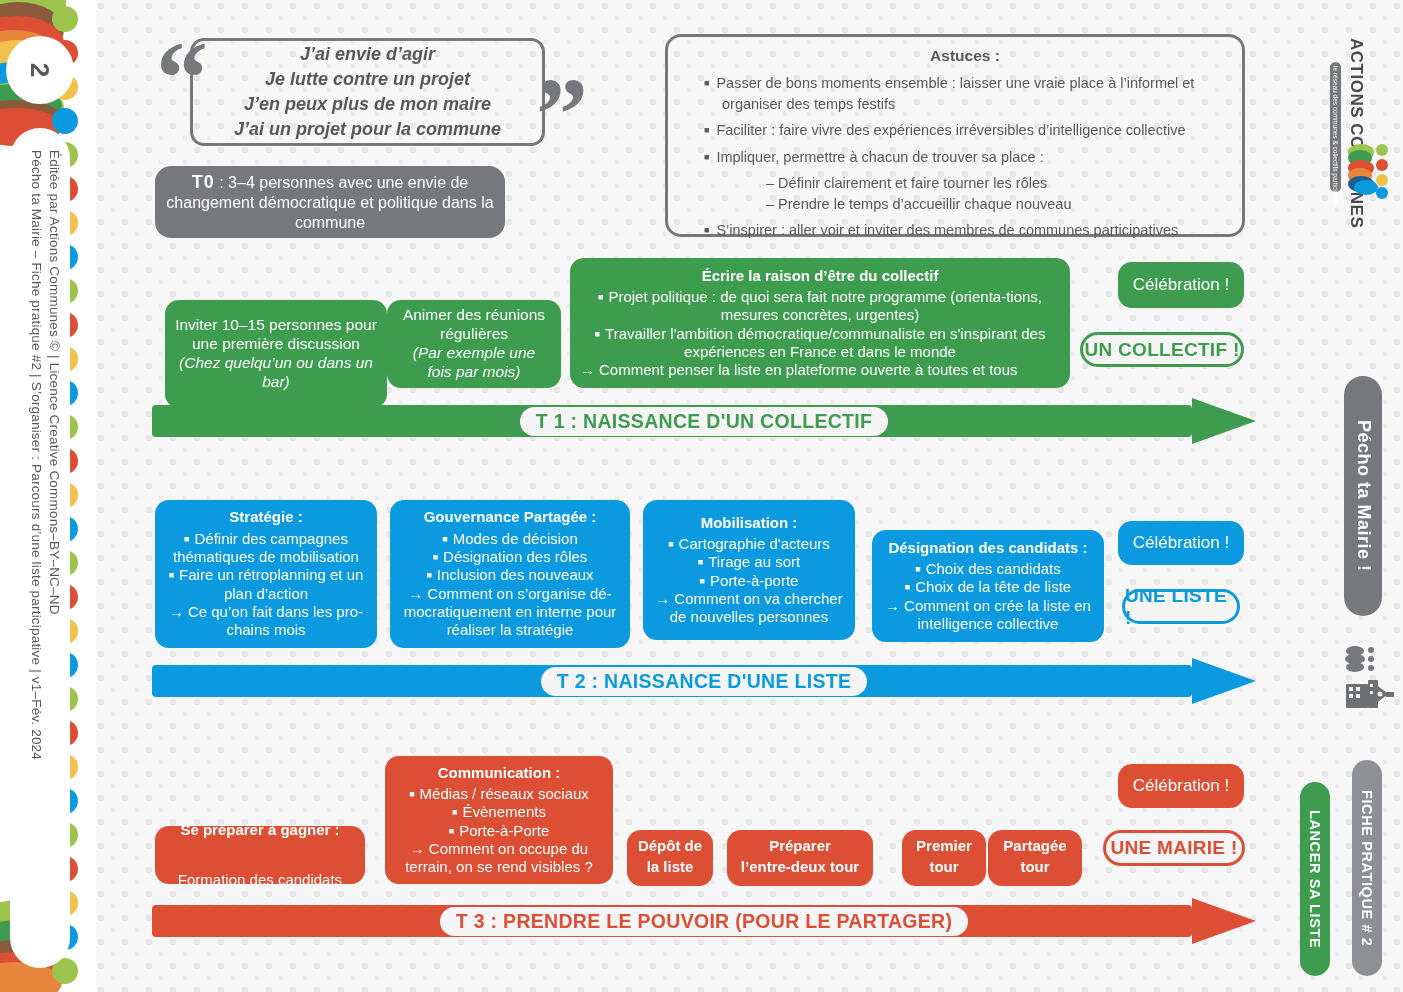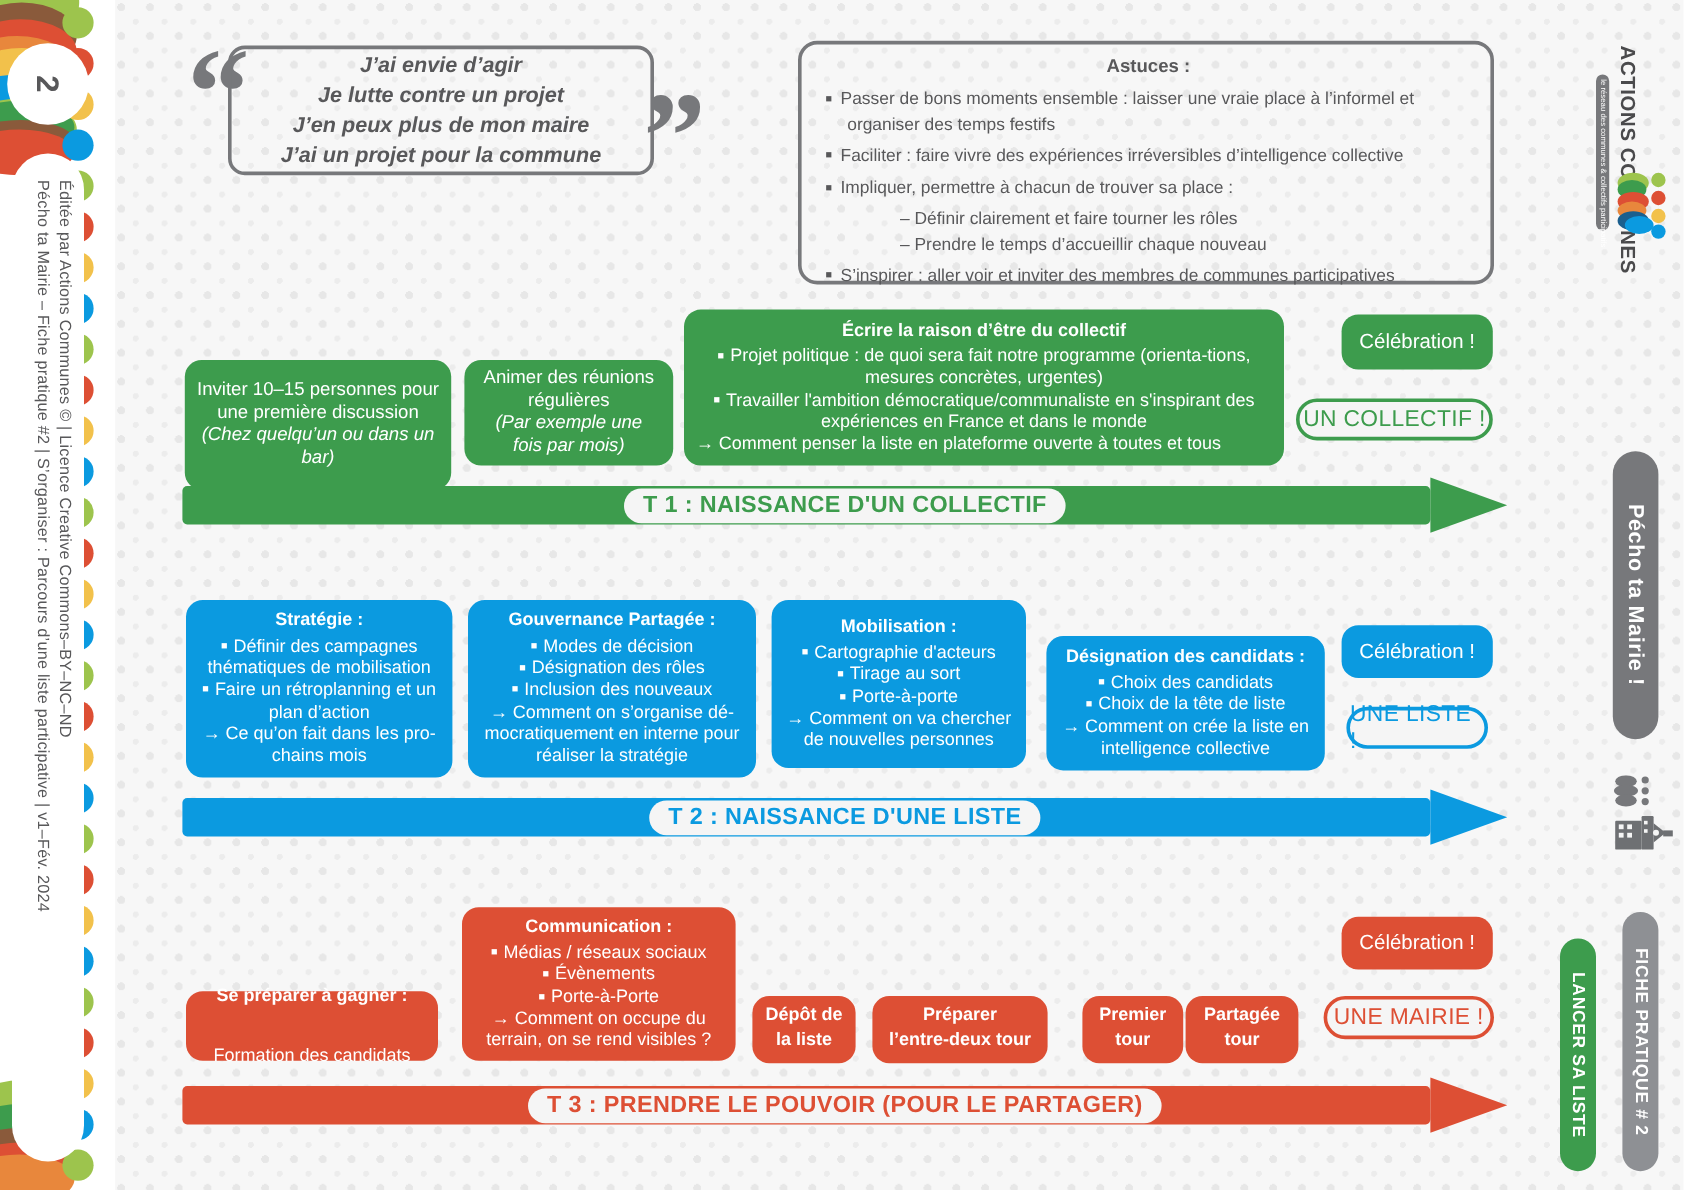--- a/index.html
+++ b/index.html
@@ -101,21 +101,21 @@
   #t0 {
     left: 155px; top: 166px; width: 350px; height: 72px;
     font-size: 16px; border-radius: 16px;
   }
   #t0 b { font-size: 18px; letter-spacing: 1px; }
 
   
   #astuces {
     position: absolute; left: 665px; top: 34px; width: 580px; height: 203px;
     border: 3px solid #77787b; border-radius: 16px;
-    color: #58585a; padding: 8px 16px 8px 20px;
+    color: #58585a; padding: 8px 16px 8px 36px;
     font-size: 14.5px; line-height: 1.42;
   }
   #astuces .title { text-align: center; font-weight: bold; font-size: 15.5px; margin-bottom: 6px; }
   #astuces .bullet { margin-bottom: 6px; text-indent: -18px; padding-left: 18px; }
   #astuces .bullet::before { content: "\25A0"; font-size: 9px; vertical-align: 2px; margin-right: 7px; }
   #astuces .sub { margin-left: 62px; margin-bottom: 0px; }
 
   
   .banner { position: absolute; left: 152px; width: 1104px; height: 46px; }
   .banner .bar {
@@ -144,21 +144,21 @@
   #b2 .lbl span { color: #0b9ae0; }
   #b3 { top: 898px; }
   #b3 .bar { background: #dd4f34; }
   #b3 .head { border-left: 64px solid #dd4f34; }
   #b3 .lbl span { color: #dd4f34; }
 
   
   .outline {
     position: absolute; border-radius: 18px; background: #f5f5f5;
     display: flex; align-items: center; justify-content: center;
-    font-weight: normal; font-size: 19px; letter-spacing: .3px;
+    font-weight: bold; font-size: 19px; letter-spacing: .3px;
   }
   .outline.g { border: 3px solid #3d9c4d; color: #3d9c4d; background: #f5f5f5; }
   .outline.b { border: 3px solid #0b9ae0; color: #0b9ae0; background: #f5f5f5; }
   .outline.r { border: 3px solid #dd4f34; color: #dd4f34; background: #f5f5f5; }
   .celeb {
     position: absolute; border-radius: 14px; color: #fff;
     display: flex; align-items: center; justify-content: center;
     font-weight: normal; font-size: 17px;
   }
 
@@ -267,32 +267,37 @@
   <div class="qmark" id="qclose">”</div>
   <div id="quote-box">
     <div id="quote-text">
       <div>J’ai envie d’agir</div>
       <div>Je lutte contre un projet</div>
       <div>J’en peux plus de mon maire</div>
       <div>J’ai un projet pour la commune</div>
     </div>
   </div>
 
+  <div class="card gray" id="t0">
+    <div>
+      <b>T0</b><span> : 3–4 personnes avec une envie de changement démocratique et politique dans la commune</span>
+    </div>
+  </div>
 
   <div id="astuces">
     <div class="title">Astuces :</div>
     <div class="bullet">Passer de bons moments ensemble : laisser une vraie place à l’informel et organiser des temps festifs</div>
     <div class="bullet">Faciliter : faire vivre des expériences irréversibles d’intelligence collective</div>
     <div class="bullet">Impliquer, permettre à chacun de trouver sa place :</div>
     <div class="sub">– Définir clairement et faire tourner les rôles</div>
     <div class="sub" style="margin-bottom:6px">– Prendre le temps d’accueillir chaque nouveau</div>
     <div class="bullet">S’inspirer : aller voir et inviter des membres de communes participatives</div>
   </div>
 
-  <div class="card g" style="left:154px;top:300px;width:222px;height:108px;">
+  <div class="card g" style="left:165px;top:300px;width:222px;height:108px;">
     <span>Inviter 10–15 personnes pour</span>
     <span>une première discussion</span>
     <span class="ital">(Chez quelqu’un ou dans un</span>
     <span class="ital">bar)</span>
   </div>
 
   <div class="card g" style="left:387px;top:300px;width:174px;height:88px;">
     <span>Animer des réunions</span>
     <span>régulières</span>
     <span class="ital">(Par exemple une</span>

